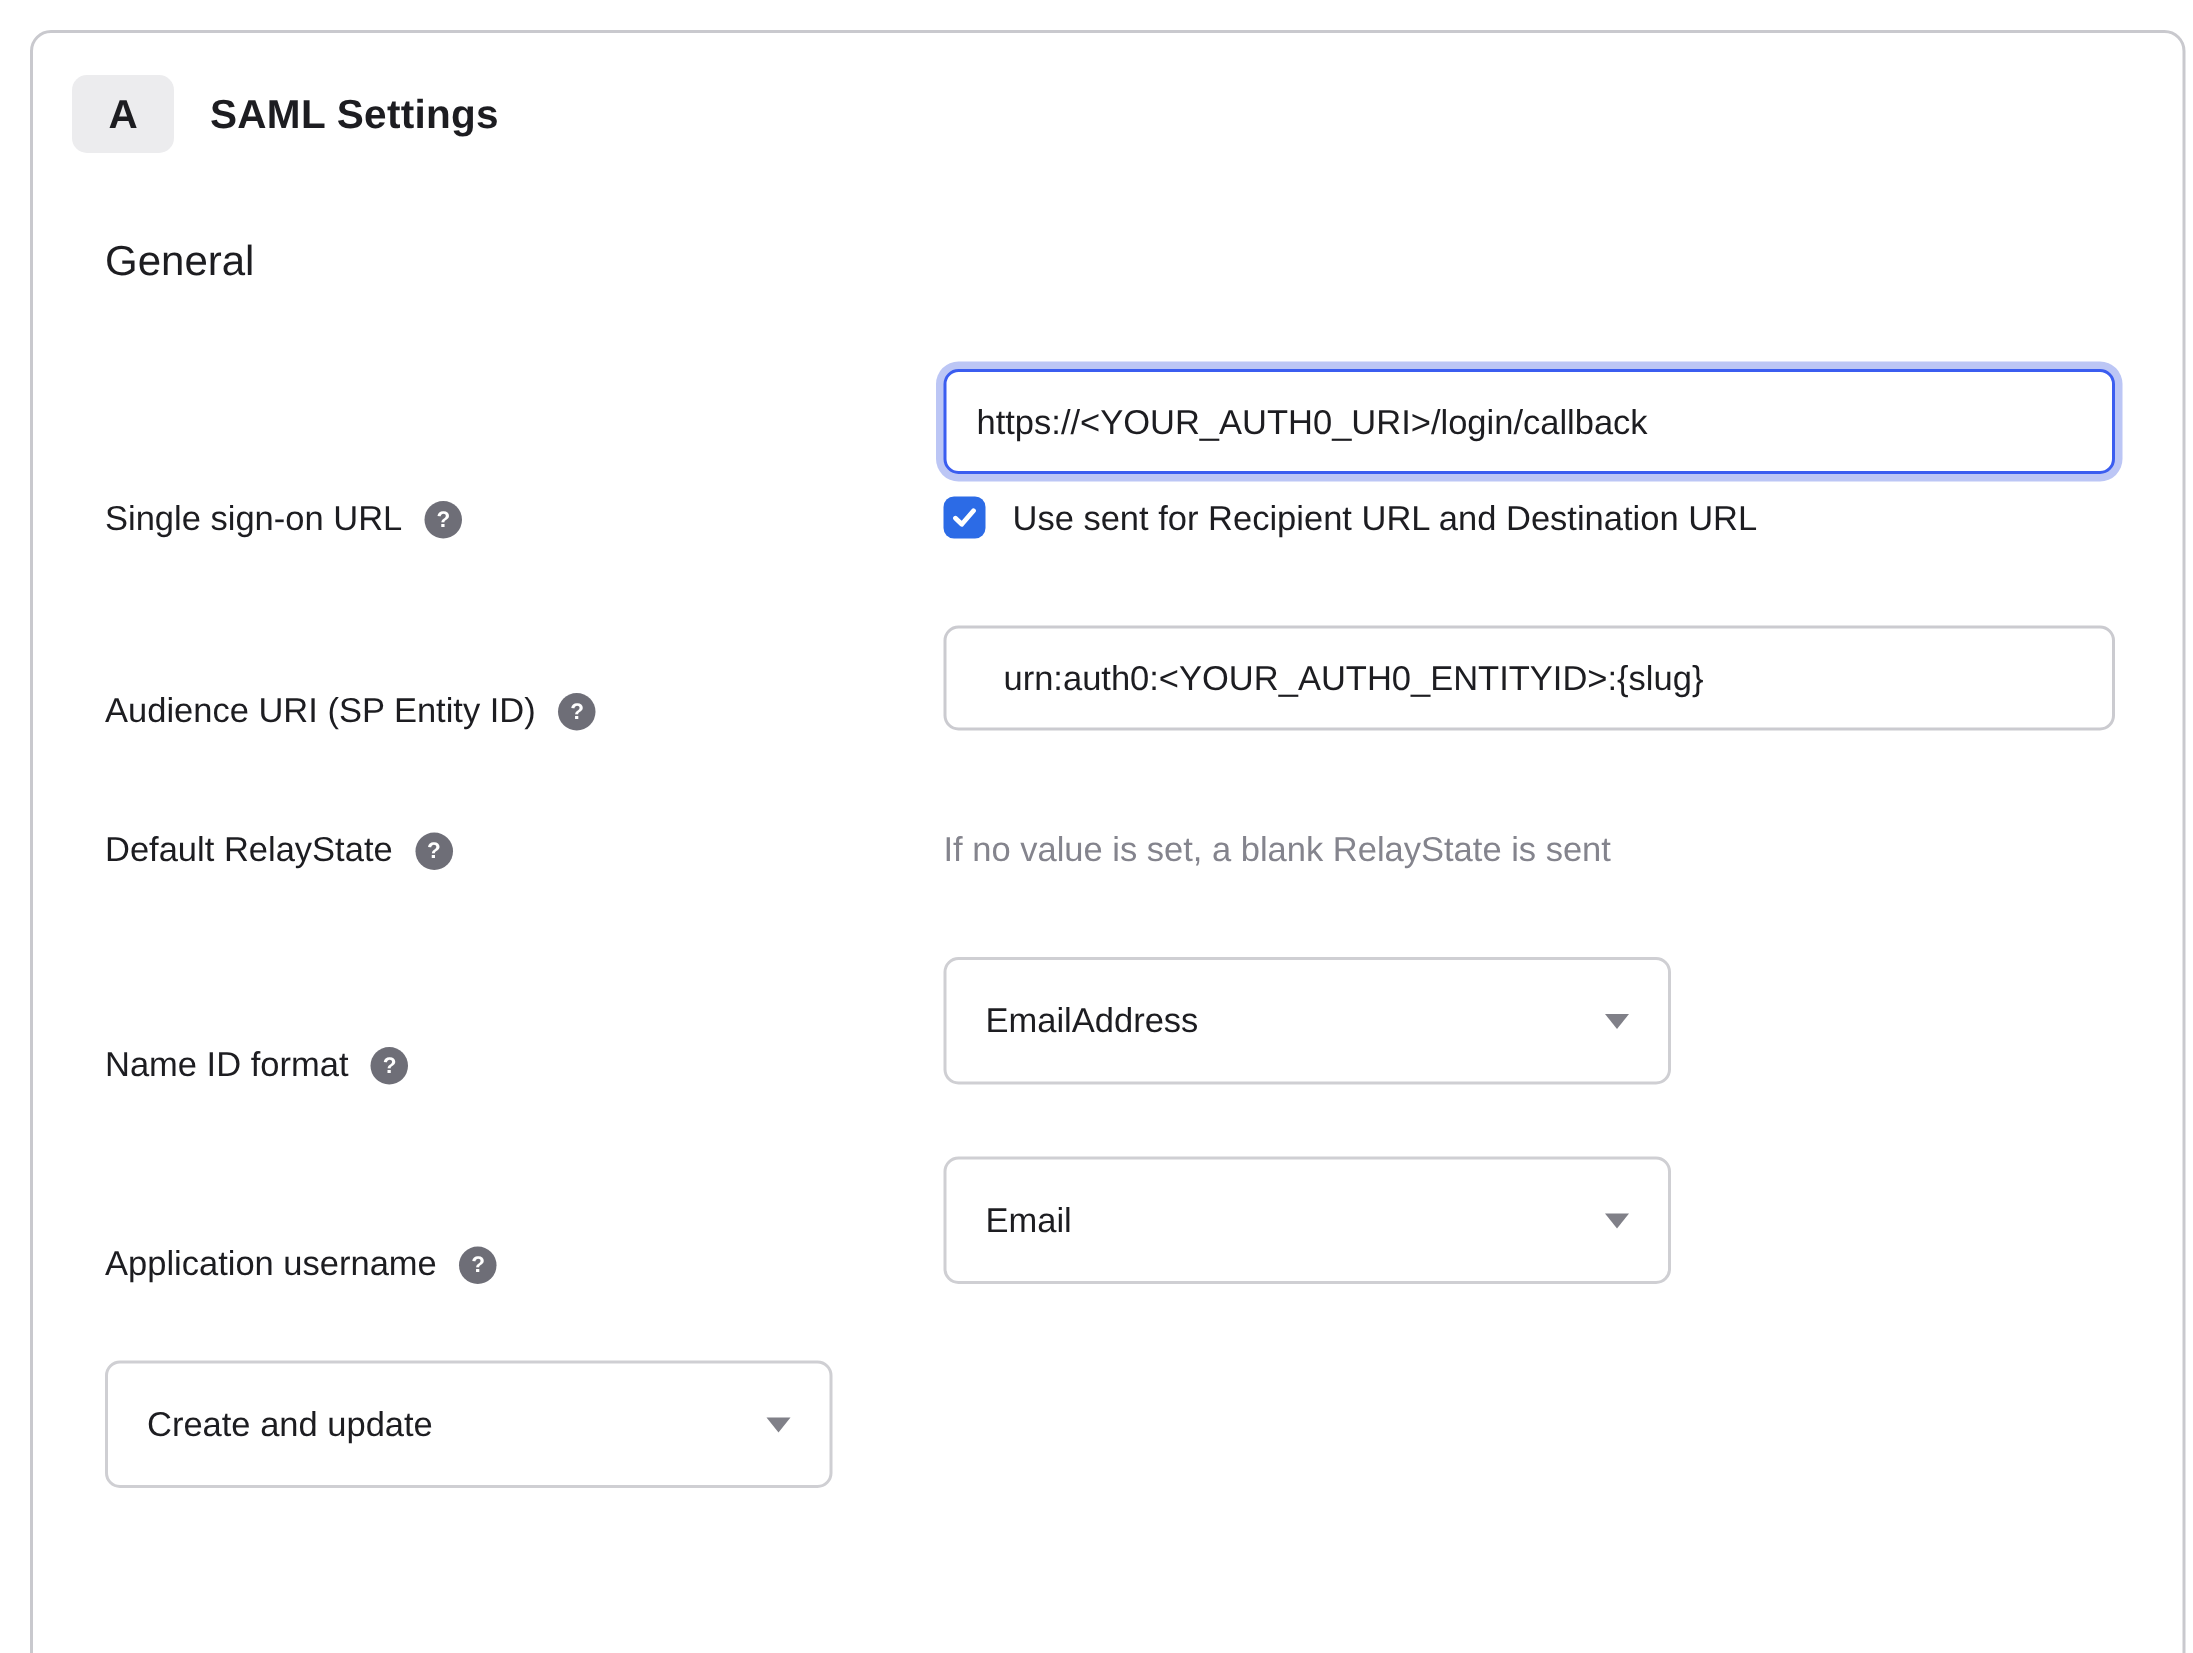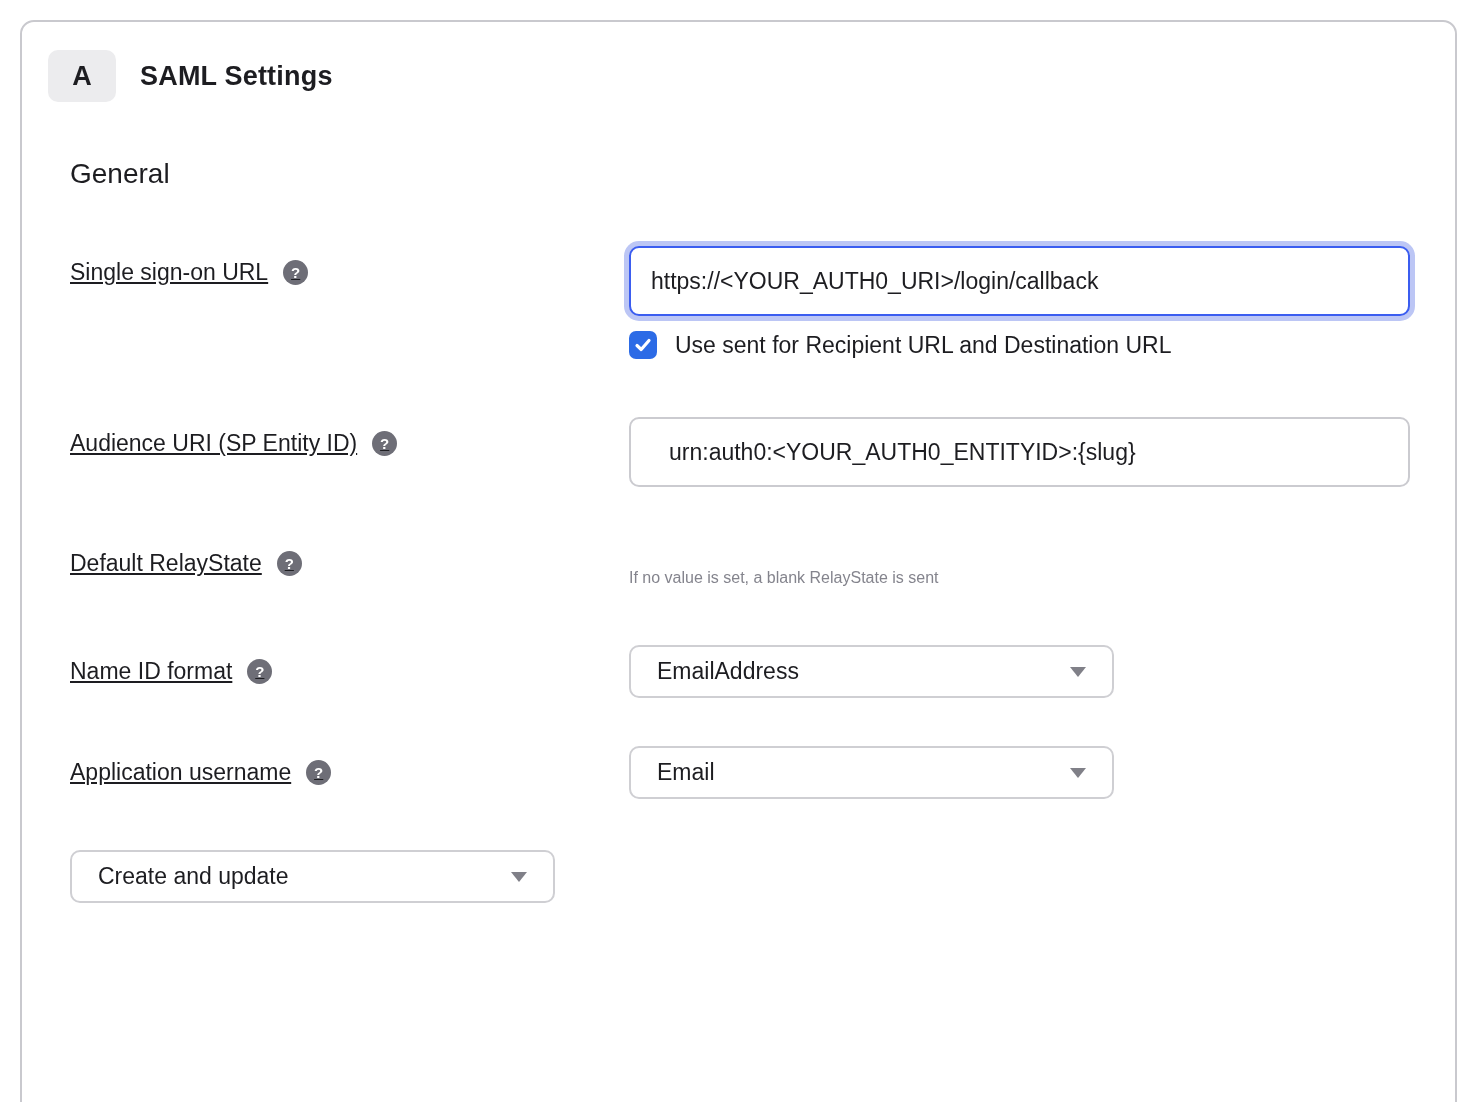--- a/index.html
+++ b/index.html
@@ -44,22 +44,21 @@
     font-size: 28px;
     font-weight: 400;
   }
   
   .form { margin: 0 0 0 48px; }
   .form-row { display: flex; }
   .label-col {
     width: 559px;
     padding-top: 12px;
     display: flex;
-    align-items: flex-start;
-    text-decoration: underline;
+    align-items: flex-end;
   }
   .field-label {
     font-size: 23px;
     line-height: 28px;
     color: #1d1d21;
   }
   .help-icon {
     width: 25px; height: 25px;
     margin-left: 15px;
     margin-top: 2px;
@@ -104,26 +103,26 @@
     display: flex; align-items: center; justify-content: center;
     flex: 0 0 auto;
   }
   .checkbox svg { display: block; }
   .checkbox-label {
     margin-left: 18px;
     font-size: 23px;
     color: #1d1d21;
   }
   .helper-text {
-    margin-top: 32px;
-    font-size: 16px;
+    margin-top: 16px;
+    font-size: 23px;
     color: #84848d;
   }
   .select-box {
-    width: 485px; height: 53px;
+    width: 485px; height: 85px;
     border: 2px solid #cfcfd3;
     border-radius: 10px;
     background: #ffffff;
     display: flex;
     align-items: center;
     justify-content: space-between;
     padding: 0 26px;
     font-size: 23px;
     color: #1d1d21;
     cursor: pointer;

